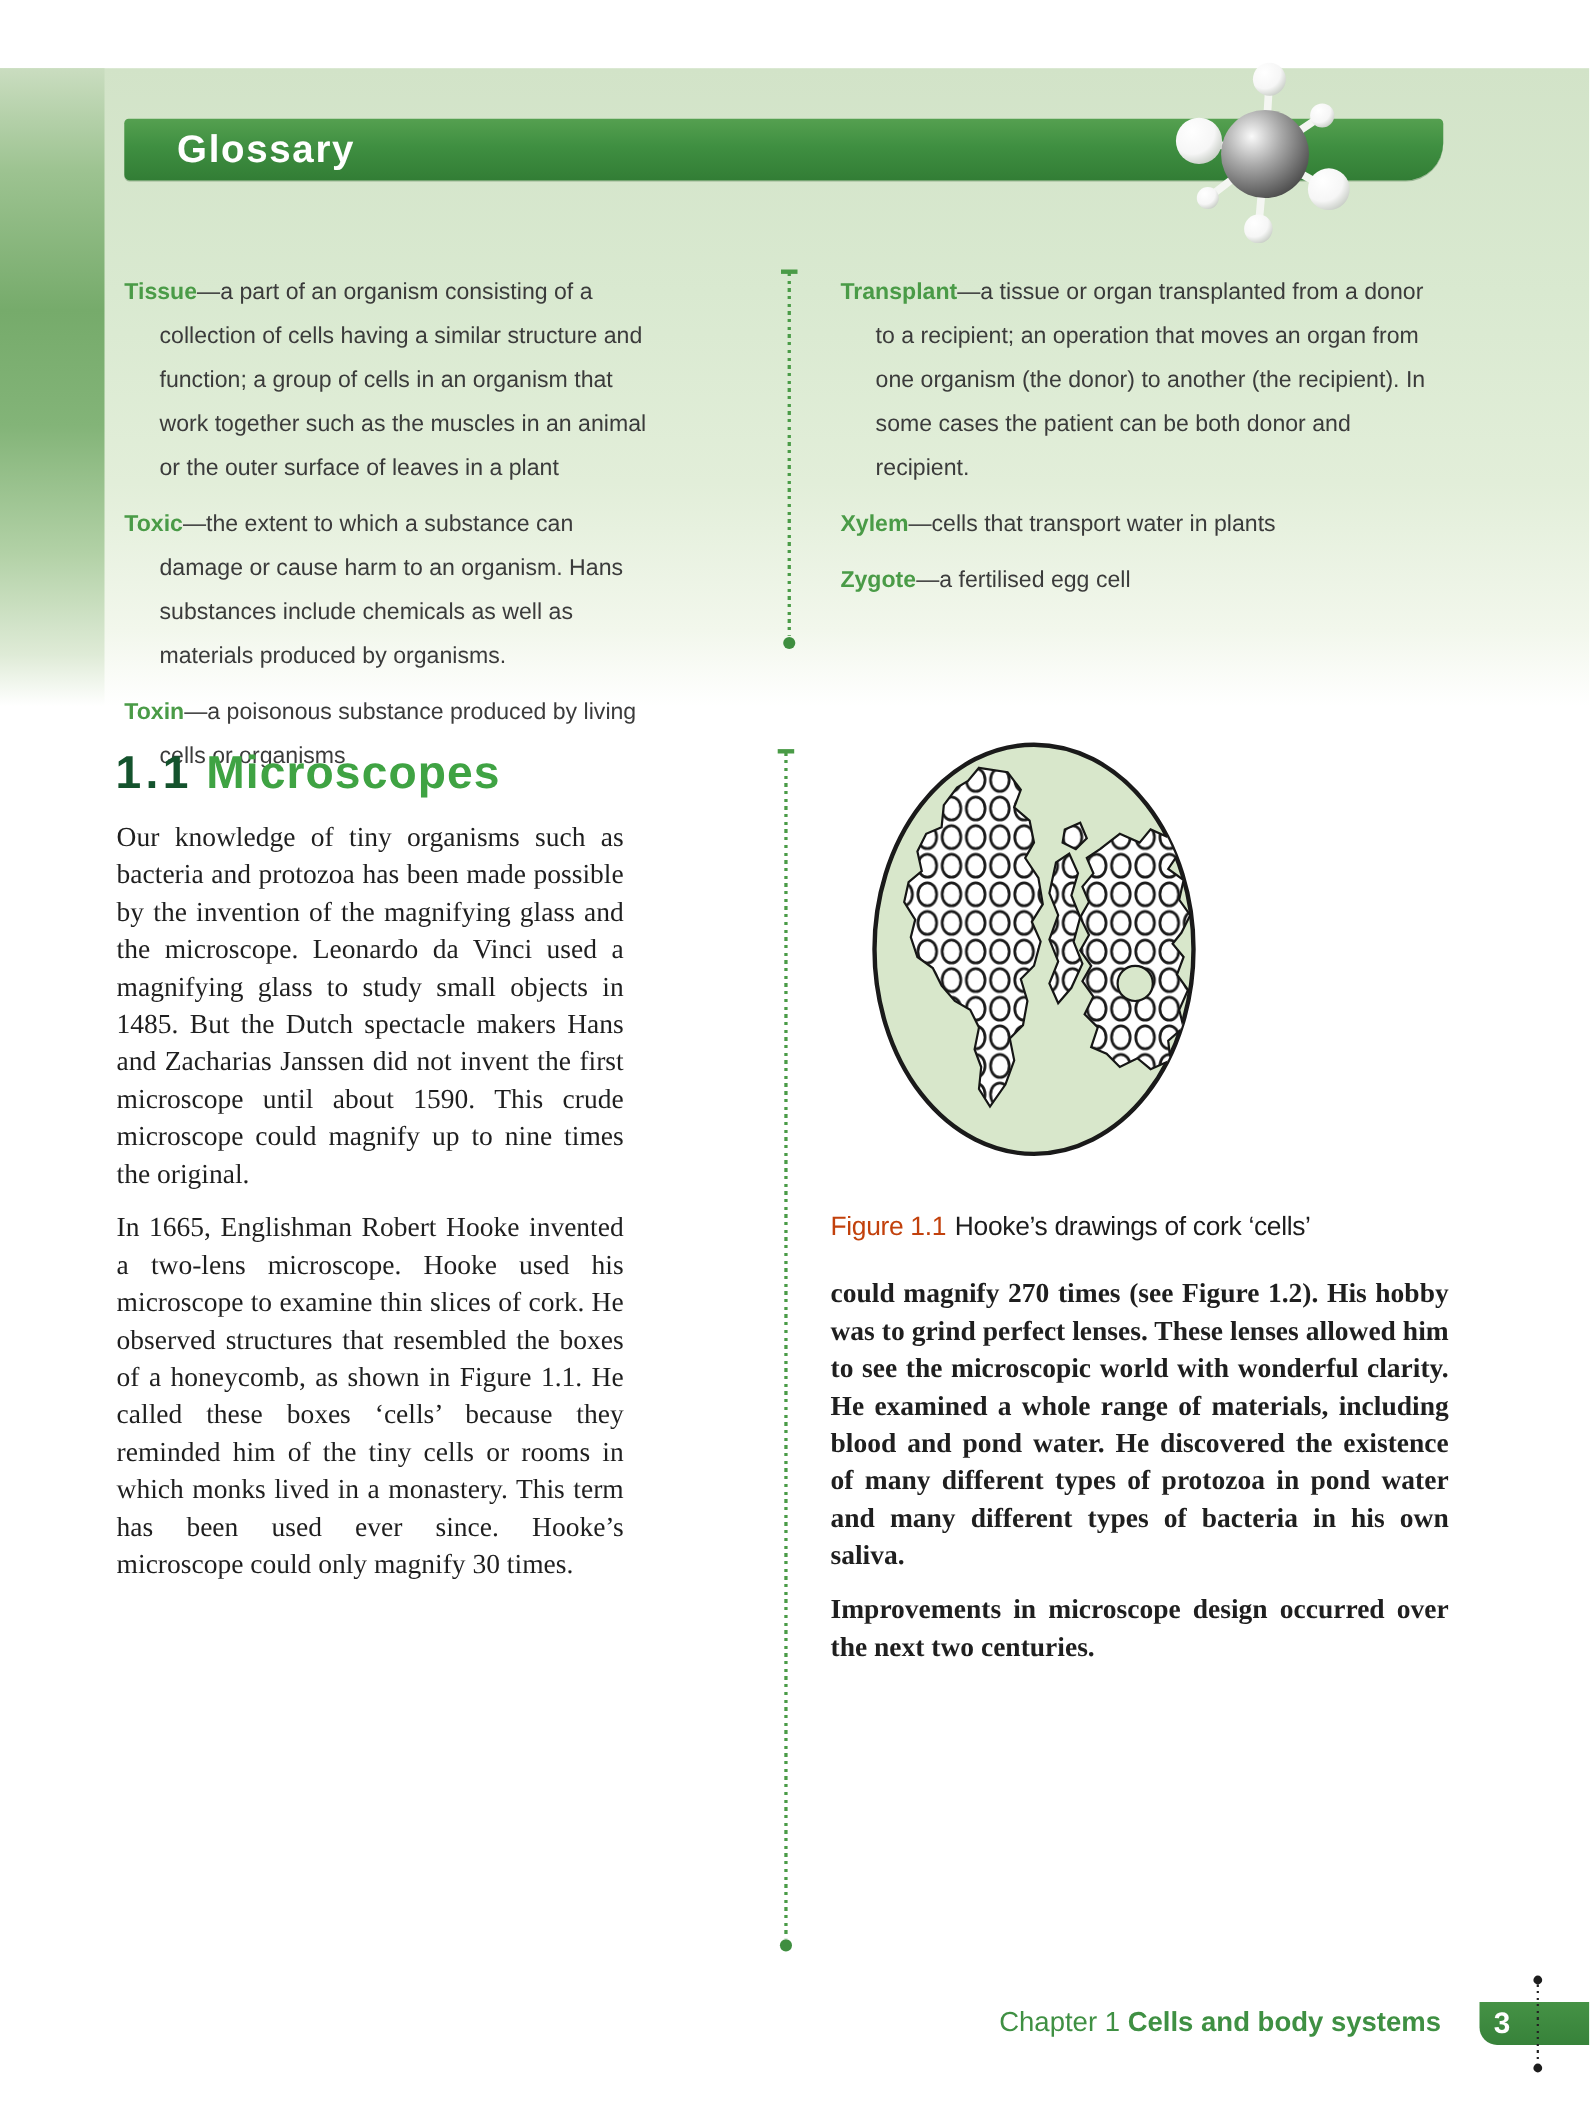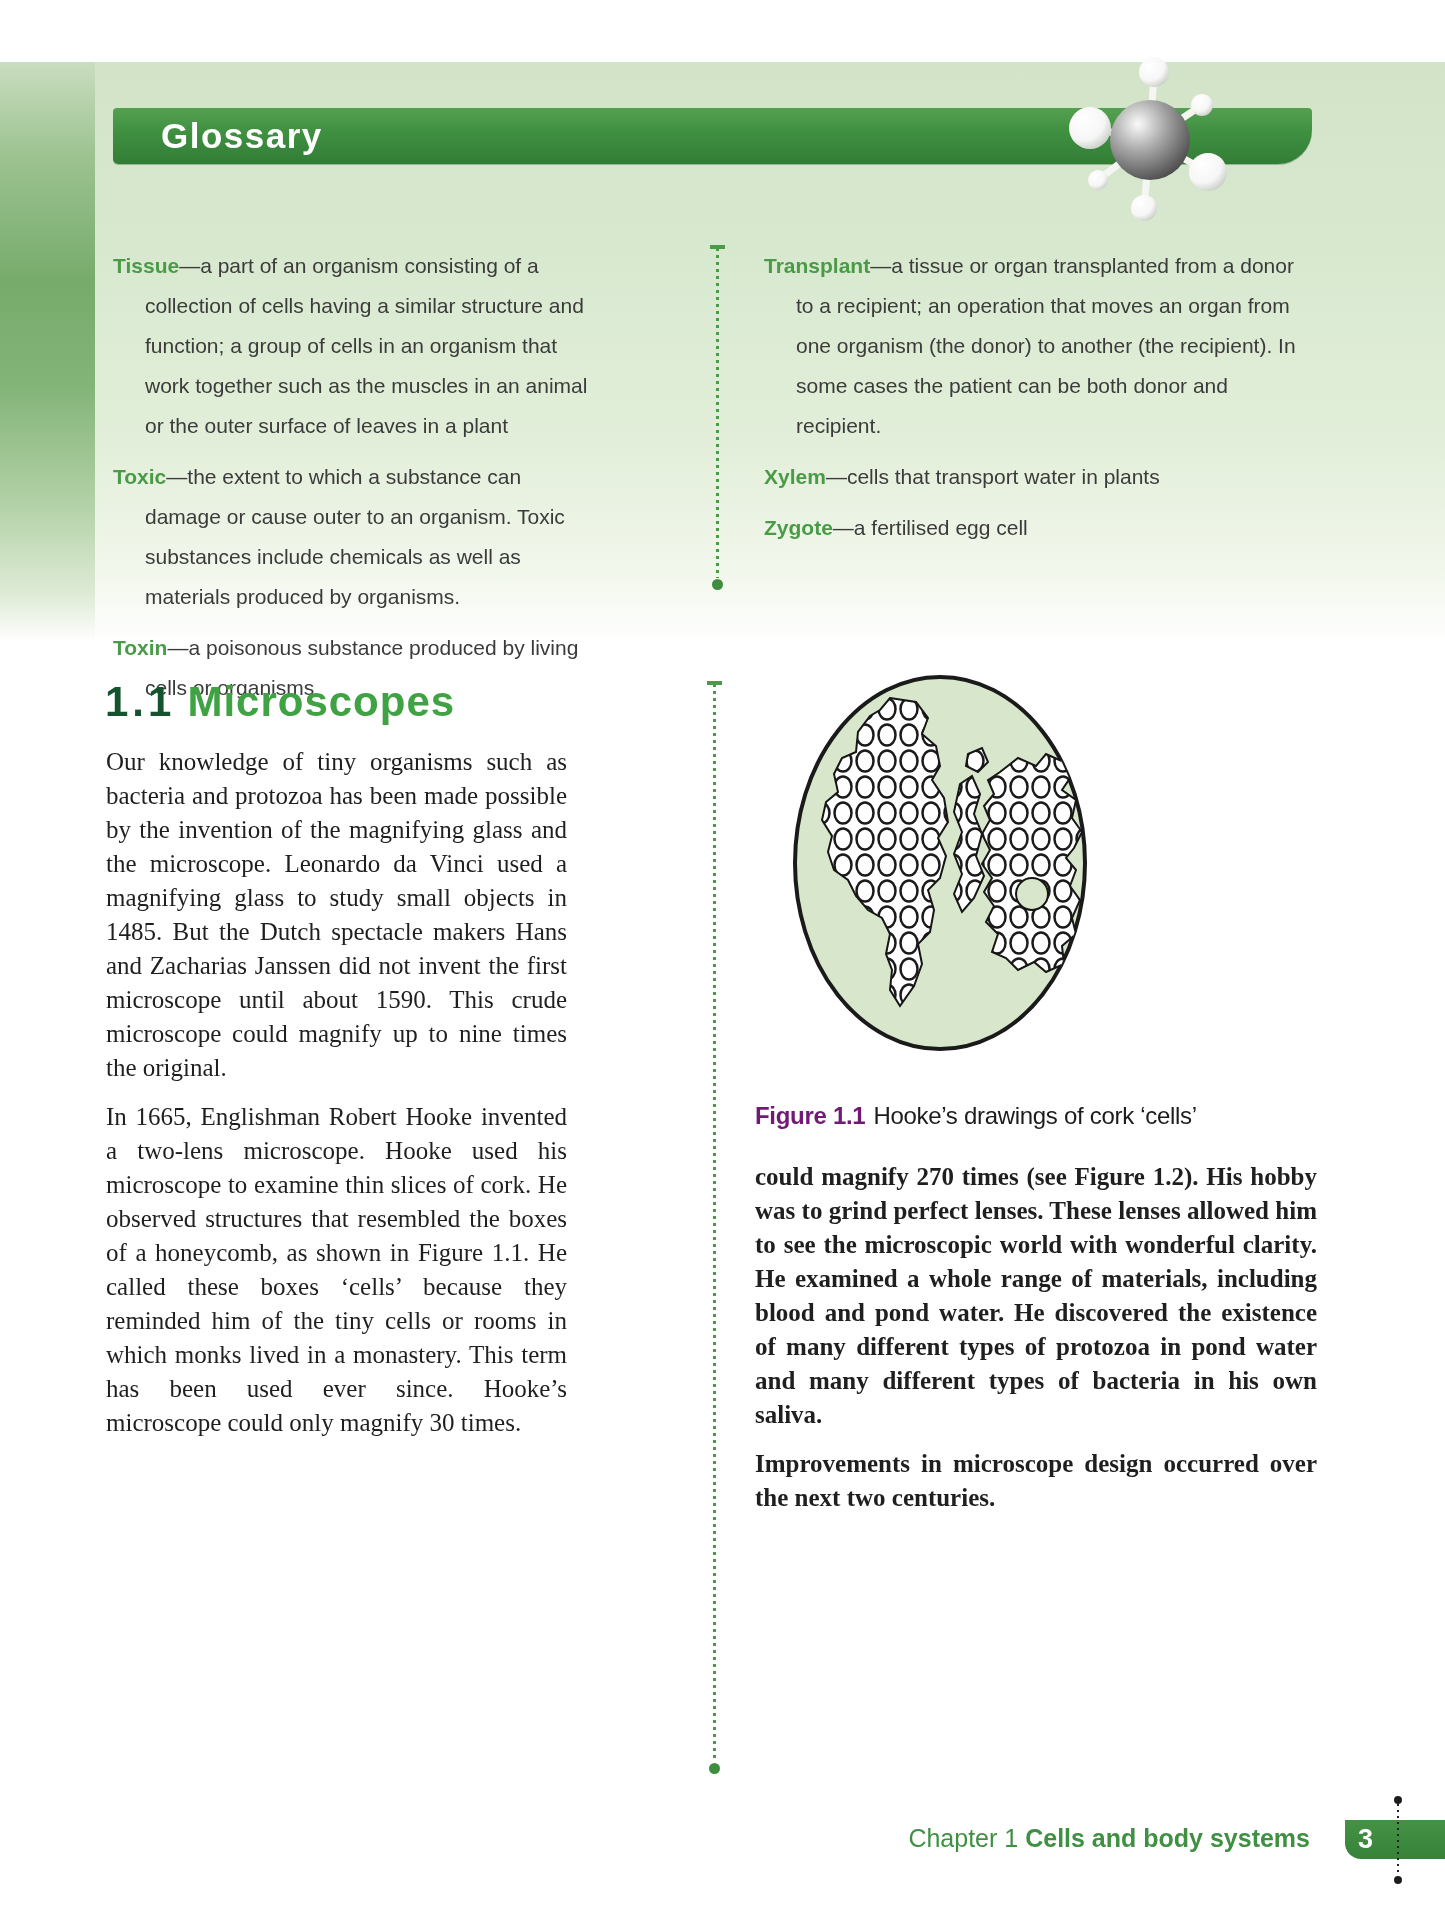--- a/index.html
+++ b/index.html
@@ -49,21 +49,21 @@
   .body-col{
     position:absolute;font-family:"Liberation Serif",serif;color:#1f1f1f;
     font-size:25px;line-height:34px;text-align:justify;
   }
   .body-col.left{left:106px;top:745px;width:461px;}
   .body-col.right{left:755px;top:1160px;width:562px;font-weight:bold;}
   .body-col p{margin:0 0 15px 0;}
   
   .figure{position:absolute;left:788px;top:670px;width:304px;height:386px;}
   .figure-caption{position:absolute;left:755px;top:1102px;font-size:24px;letter-spacing:-0.3px;white-space:nowrap;}
-  .figure-caption .cap-label{font-weight:bold;color:#701a75;margin-right:8px;}
+  .figure-caption .cap-label{font-weight:normal;color:#c2410c;margin-right:8px;}
   .figure-caption .cap-text{color:#1c1c1c;}
   
   .footer-chapter{position:absolute;top:1824px;right:135px;font-size:25px;color:#3f9043;white-space:nowrap;}
   .footer-chapter .bold{font-weight:bold;margin-left:7px;}
   .page-tab{
     position:absolute;left:1345px;top:1820px;width:100px;height:39px;
     background:linear-gradient(180deg,#459245 0%,#37823a 100%);
     border-radius:0 0 0 16px;color:#fff;font-weight:bold;font-size:27px;
     line-height:39px;padding-left:13px;box-sizing:border-box;
   }
@@ -112,21 +112,21 @@
     <circle cx="140" cy="55" r="11" fill="url(#sphereWhite)"></circle>
     <circle cx="146" cy="122" r="19" fill="url(#sphereWhite)"></circle>
     <circle cx="82" cy="158" r="13" fill="url(#sphereWhite)"></circle>
     <circle cx="36" cy="130" r="10" fill="url(#sphereWhite)"></circle>
     <circle cx="28" cy="78" r="21" fill="url(#sphereWhite)"></circle>
     <circle cx="88" cy="90" r="40" fill="url(#sphereGray)"></circle>
   </svg>
 
   <div class="gloss-col left">
     <p><span class="term">Tissue</span><span class="def">—a part of an organism consisting of a collection of cells having a similar structure and function; a group of cells in an organism that work together such as the muscles in an animal or the outer surface of leaves in a plant</span></p>
-    <p><span class="term">Toxic</span><span class="def">—the extent to which a substance can damage or cause outer to an organism. Toxic substances include chemicals as well as materials produced by organisms.</span></p>
+    <p><span class="term">Toxic</span><span class="def">—the extent to which a substance can damage or cause harm to an organism. Hans substances include chemicals as well as materials produced by organisms.</span></p>
     <p><span class="term">Toxin</span><span class="def">—a poisonous substance produced by living cells or organisms</span></p>
   </div>
 
   <div class="gdivider" style="left:716px;top:248px;height:330px;">
     <span class="tick"></span>
     <span class="dot"></span>
   </div>
 
   <div class="gloss-col right">
     <p><span class="term">Transplant</span><span class="def">—a tissue or organ transplanted from a donor to a recipient; an operation that moves an organ from one organism (the donor) to another (the recipient). In some cases the patient can be both donor and recipient.</span></p>

